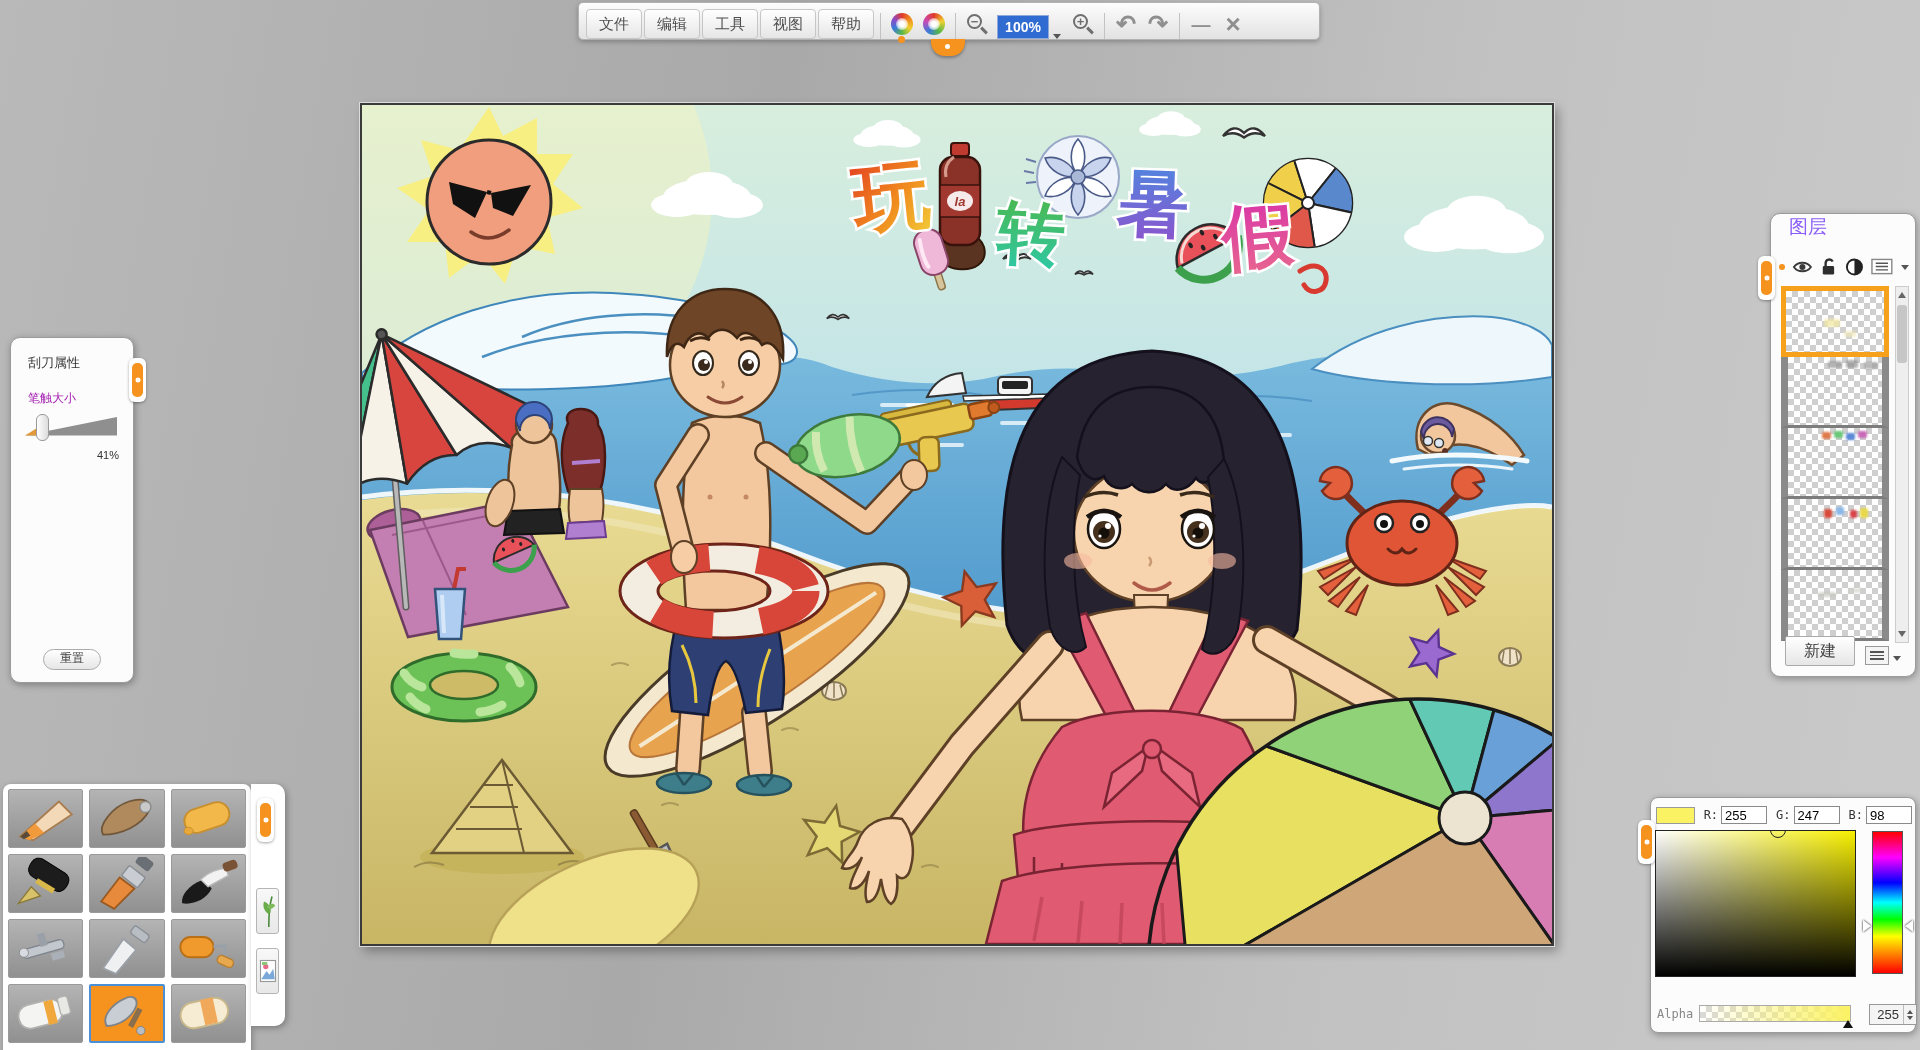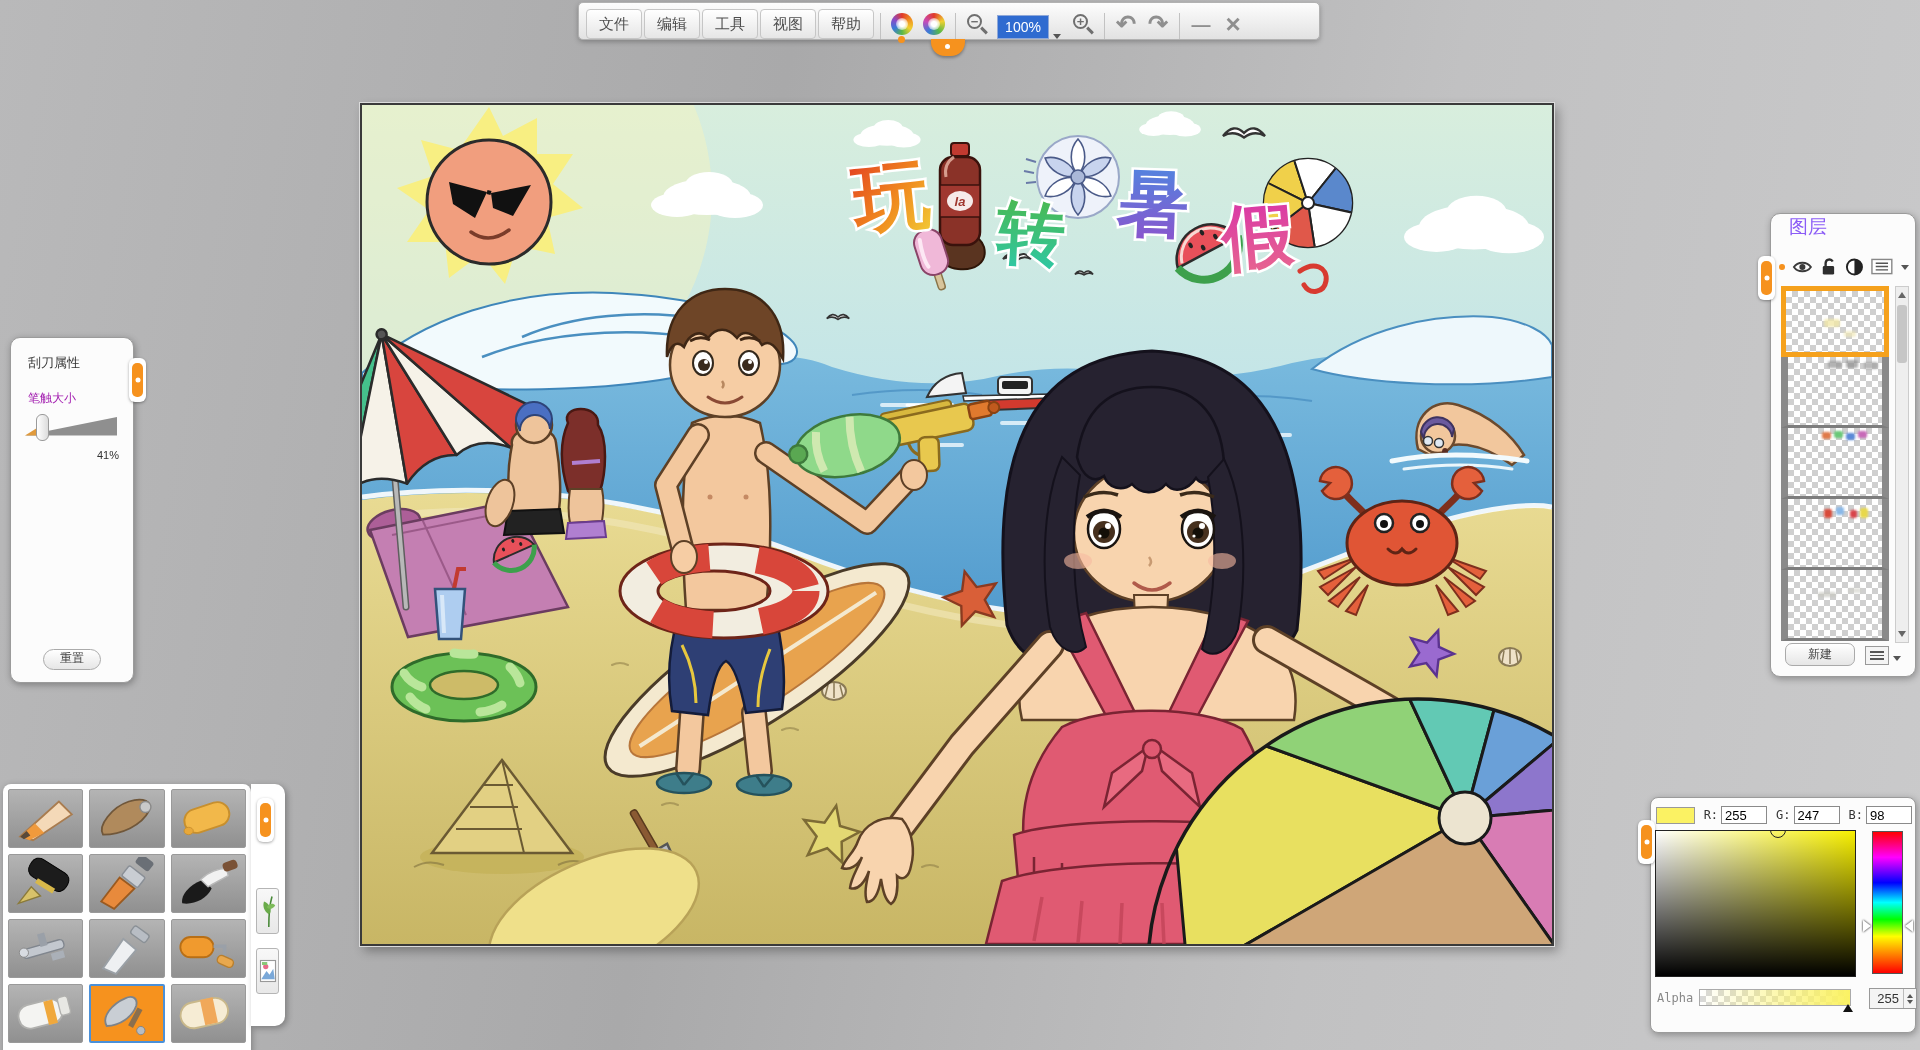--- a/index.html
+++ b/index.html
@@ -26,21 +26,21 @@
 .tsep{width:1px;height:26px;background:#c2c2c2;margin:0 5px}
 .iconbtn{width:32px;height:30px;border-radius:4px;display:flex;align-items:center;justify-content:center;position:relative}
 .rainbow{width:22px;height:22px;border-radius:50%;
 background:conic-gradient(#e03a2a,#f09020,#f0d030,#58b848,#3a7ad8,#8a4ac8,#e03a2a);position:relative}
 .rainbow::after{content:"";position:absolute;inset:5px;background:radial-gradient(#fff 30%,rgba(255,255,255,.1));border-radius:50%}
 .orangedot{position:absolute;width:7px;height:7px;border-radius:50%;background:#f6921e;left:12px;bottom:-4px}
 .mag{width:22px;height:22px;position:relative}
 .mag .lens{position:absolute;left:1px;top:1px;width:15px;height:15px;border:2.5px solid #6f6f6f;border-radius:50%;
 display:flex;align-items:center;justify-content:center;font-size:13px;font-weight:bold;color:#6f6f6f;line-height:1}
 .mag .stick{position:absolute;width:8px;height:3px;background:#6f6f6f;left:14px;top:16px;transform:rotate(45deg)}
-#zoombox{height:24px;width:52px;background:#2f6bd0;color:#fff;font-size:14px;font-weight:normal;
+#zoombox{height:24px;width:52px;background:#2f6bd0;color:#fff;font-size:14px;font-weight:bold;
 display:flex;align-items:center;justify-content:center;border:1px solid #8fa8d8;margin-left:4px}
 .caret{width:0;height:0;border-left:4px solid transparent;border-right:4px solid transparent;
 border-top:5px solid #555;margin:0 6px 0 4px}
 .glyphbtn{font-size:19px;font-weight:bold;color:#8f8f8f;line-height:1}
 #toolbar-handle{position:absolute;left:352px;top:36px;width:34px;height:17px;background:#f6921e;
 border-radius:0 0 14px 14px;box-shadow:0 2px 3px rgba(0,0,0,.3)}
 #toolbar-handle::after{content:"";position:absolute;width:5px;height:5px;background:#fff;border-radius:50%;left:14px;top:5px}
 
 
 #canvas{position:absolute;left:360px;top:103px;width:1194px;height:843px;background:#cfe9ec;
@@ -84,42 +84,42 @@
 .lyr-item{position:relative;height:71px;border-left:7px solid #8a8a8a;border-right:7px solid #8a8a8a;
 border-bottom:3px solid #7d7d7d;overflow:hidden}
 .lyr-item.first{border:5px solid #f5a11c}
 .checker{background-image:conic-gradient(#cfcfcf 25%,#fff 0 50%,#cfcfcf 0 75%,#fff 0);background-size:12px 12px;background-color:#fff}
 .mark{position:absolute;border-radius:2px;filter:blur(1px)}
 #lyr-scroll{position:absolute;right:6px;top:72px;width:14px;height:357px;background:#eee;border:1px solid #ccc}
 .scr-arrow{position:absolute;left:0;width:12px;height:14px;display:flex;align-items:center;justify-content:center}
 .tri-up{width:0;height:0;border-left:4px solid transparent;border-right:4px solid transparent;border-bottom:6px solid #666}
 .tri-dn{width:0;height:0;border-left:4px solid transparent;border-right:4px solid transparent;border-top:6px solid #666}
 .scr-thumb{position:absolute;left:1px;top:18px;width:10px;height:58px;background:#c6c6c6;border-radius:3px}
-#new-layer{position:absolute;left:14px;bottom:10px;width:70px;height:23px;border:1px solid #aaa;border-radius:7px;
-background:linear-gradient(#fff,#e6e6e6);font-size:12px;color:#444;display:flex;align-items:center;justify-content:center}
+#new-layer{position:absolute;left:14px;bottom:10px;width:70px;height:30px;border:1px solid #aaa;border-radius:2px;
+background:linear-gradient(#fff,#e6e6e6);font-size:16px;color:#444;display:flex;align-items:center;justify-content:center}
 #lyr-menu{position:absolute;left:94px;bottom:11px;width:24px;height:19px;border:1px solid #999;background:#f4f4f4;
 display:flex;flex-direction:column;justify-content:center;gap:2px;padding:0 4px}
 #lyr-menu i{display:block;height:1.5px;background:#555}
 #lyr-menu-caret{position:absolute;left:122px;bottom:15px}
 
 
 #colorpanel{left:1650px;top:797px;width:266px;height:236px;border-radius:8px}
 #c-row1{position:absolute;left:5px;top:8px;width:256px;height:18px;display:flex;align-items:center}
 #swatch{width:44px;height:17px;border:1px solid #999}
 .clabel{font-size:12px;color:#333;margin:0 3px 0 9px;font-family:"DejaVu Sans Mono",monospace}
 .numfld{width:46px;height:18px;border:1px solid #8a8a8a;font-size:13px;padding:0 3px;background:#fff;font-family:"Liberation Sans",sans-serif}
 #sv{position:absolute;left:4px;top:32px;width:201px;height:147px;border:1px solid #222;overflow:hidden;
 background:linear-gradient(to top,#000,rgba(0,0,0,0)),linear-gradient(to right,#fff,rgba(255,255,255,0)),#f7ef00}
 #sv-cursor{position:absolute;left:114px;top:-9px;width:16px;height:16px;border:1.5px solid #222;border-radius:50%}
 #hue{position:absolute;left:221px;top:33px;width:31px;height:143px;border:1px solid #555;
 background:linear-gradient(#f00 0%,#f0f 18%,#00f 36%,#0ff 50%,#0f0 62%,#ff0 74%,#f00 100%)}
 .hue-arrow{position:absolute;width:0;height:0;filter:drop-shadow(0 0 1px #000)}
 #hue-l{left:212px;top:122px;border-top:6px solid transparent;border-bottom:6px solid transparent;border-left:8px solid #fff}
 #hue-r{left:254px;top:122px;border-top:6px solid transparent;border-bottom:6px solid transparent;border-right:8px solid #fff}
-#alpha-row{position:absolute;left:6px;top:190px;width:254px;height:22px}
+#alpha-row{position:absolute;left:6px;top:206px;width:254px;height:22px}
 #alpha-label{position:absolute;left:0;top:3px;font-size:12px;color:#888;font-family:"DejaVu Sans Mono",monospace}
 #alpha-bar{position:absolute;left:42px;top:1px;width:152px;height:17px;border:1px solid #aaa;
 background-image:linear-gradient(to right,rgba(251,242,99,0),#fbf263),conic-gradient(#d8d8d8 25%,#fff 0 50%,#d8d8d8 0 75%,#fff 0);
 background-size:100% 100%,12px 12px}
 #alpha-marker{position:absolute;left:186px;top:16px;width:0;height:0;
 border-left:5px solid transparent;border-right:5px solid transparent;border-bottom:8px solid #111}
 #alpha-spin{position:absolute;left:212px;top:0;width:48px;height:21px;border:1px solid #999;background:#f4f4f4;
 display:flex;align-items:center}
 #alpha-spin .v{flex:1;text-align:right;font-size:13px;color:#333;padding-right:4px}
 #alpha-spin .arrows{width:13px;height:100%;border-left:1px solid #bbb;display:flex;flex-direction:column;align-items:center;justify-content:center;gap:2px}

